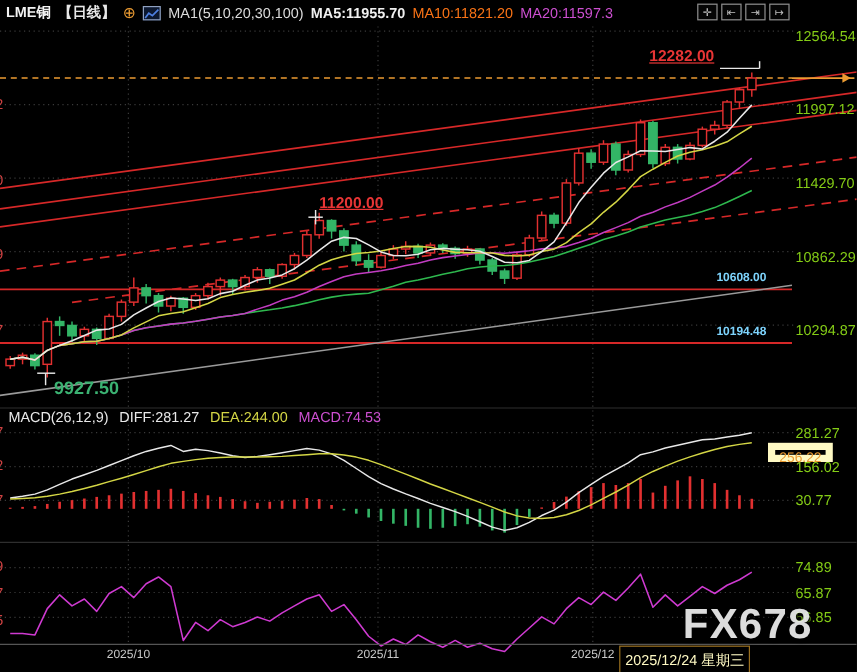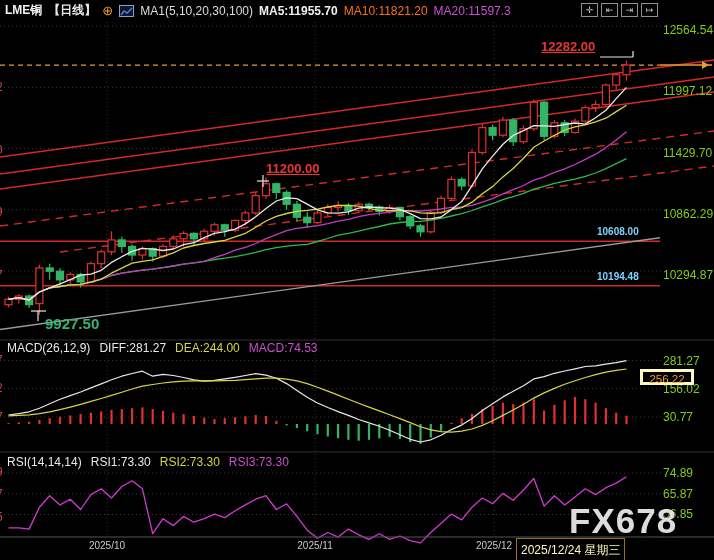--- a/index.html
+++ b/index.html
@@ -18,21 +18,21 @@
   .tools .tb{width:17px;height:14px;border:1px solid #8f8f8f;color:#c0c0c0;font-size:9px;
              line-height:12px;text-align:center;background:#050505;}
   .axlab{position:absolute;z-index:4;font-size:12px;color:#84cc16;white-space:nowrap;}
   .clip{position:absolute;left:-4px;z-index:4;font-size:12px;color:#cf4242;}
   .ann{position:absolute;z-index:5;font-weight:bold;white-space:nowrap;}
   .ann.red{color:#e83535;font-size:13px;text-decoration:underline;}
   .ann.red2{color:#7dd3fc;font-size:10px;}
   .ann.green{color:#3bb272;font-size:15px;}
   .ptitle{position:absolute;z-index:5;font-size:12px;white-space:nowrap;display:flex;gap:9px;}
   .ptitle .w{color:#e8e8e8;} .ptitle .y{color:#d4d645;} .ptitle .m{color:#cc4fd0;}
-  .cbox{position:absolute;left:640px;top:369px;width:54px;height:16px;z-index:5;border:3px solid #fef9c3;
+  .cbox{position:absolute;left:640px;top:369px;width:54px;height:16px;z-index:5;border:6px solid #fef9c3;
         background:#000;color:#eb9b32;font-size:11.5px;text-align:center;line-height:14px;}
   .xlab{position:absolute;top:540px;z-index:4;font-size:10px;color:#c9c9c9;transform:translateX(-50%);white-space:nowrap;}
   .datebox{position:absolute;left:516px;top:538px;z-index:5;border:1px solid #9a7020;color:#fef9c3;
            font-size:12px;padding:4px 4px;line-height:15px;background:#000;white-space:nowrap;}
   .wm{position:absolute;left:569px;top:501px;z-index:5;font-size:35px;font-weight:bold;color:#ededed;
       opacity:.93;letter-spacing:1px;text-shadow:1px 2px 3px #000;}
 </style>
 </head>
 <body>
 
@@ -294,26 +294,20 @@
   <div class="ann red2" style="left:597px;top:271px">10194.48</div>
 
   <div class="ptitle" style="left:7px;top:341px">
     <span class="w">MACD(26,12,9)</span>
     <span class="w">DIFF:281.27</span>
     <span class="y">DEA:244.00</span>
     <span class="m">MACD:74.53</span>
   </div>
   <div class="cbox">256.22</div>
 
-  <div class="ptitle" style="left:7px;top:455px">
-    <span class="w">RSI(14,14,14)</span>
-    <span class="w">RSI1:73.30</span>
-    <span class="y">RSI2:73.30</span>
-    <span class="m">RSI3:73.30</span>
-  </div>
 
   <div id="xlabels">
       <div class="xlab" style="left: 107px;">2025/10</div>
       <div class="xlab" style="left: 315px;">2025/11</div>
       <div class="xlab" style="left: 494px;">2025/12</div>
     </div>
   <div class="datebox">2025/12/24 星期三</div>
 
   <div class="wm">FX678</div>
 

